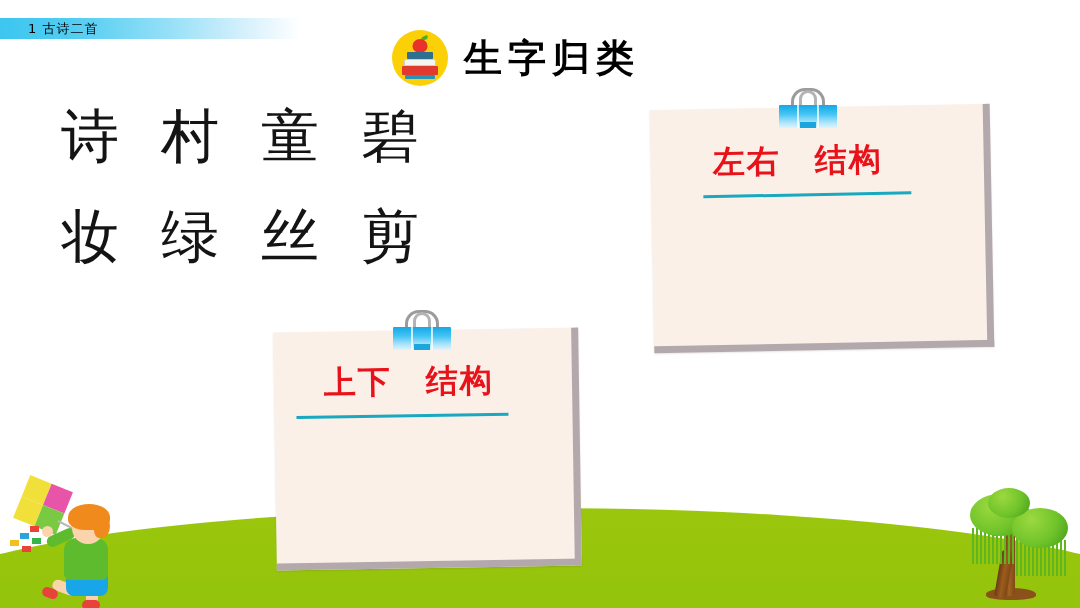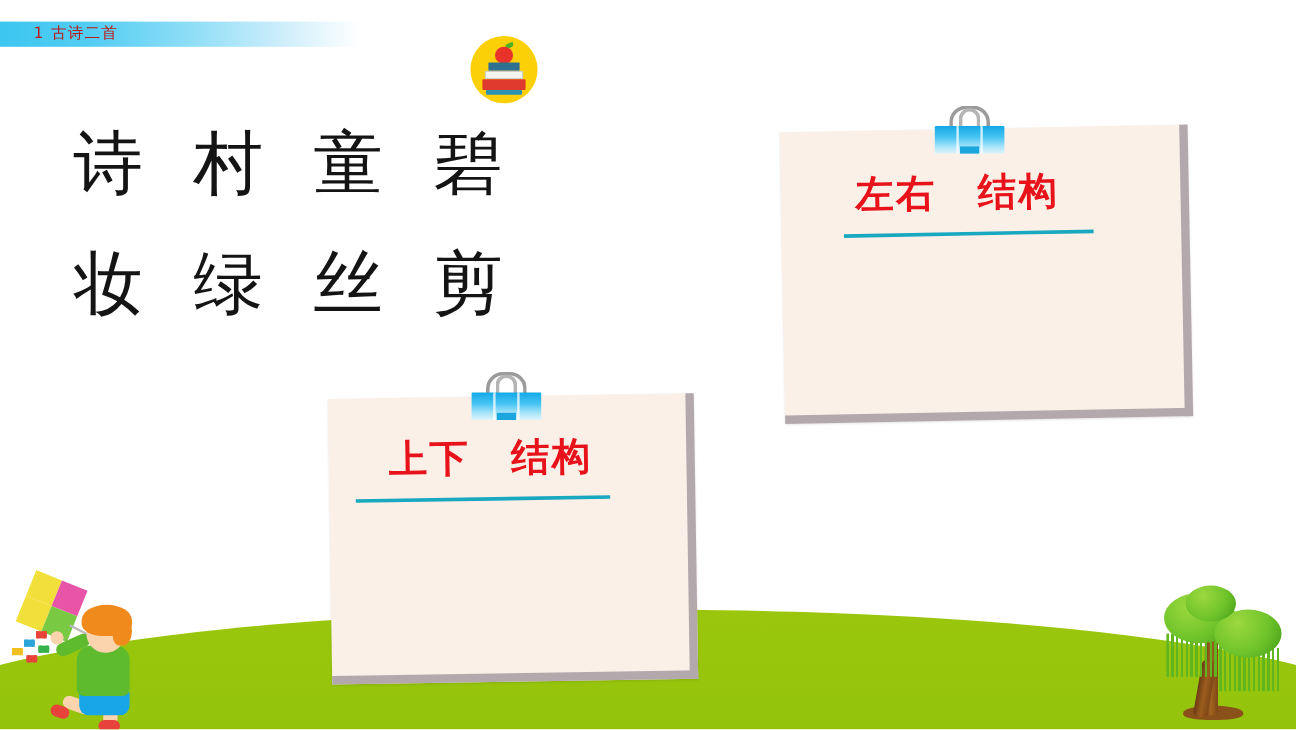--- a/index.html
+++ b/index.html
@@ -27,21 +27,21 @@
     height: 21px;
     background: linear-gradient(to right, #3cc6f0 0%, #53cdf2 25%, #93dff7 55%, #cdeefb 78%, #ffffff 100%);
   }
   .header-text {
     position: absolute;
     left: 28px;
     top: 18px;
     height: 21px;
     line-height: 21px;
     font-size: 13px;
-    color: #b91c1c;
+    color: #000000;
     font-family: "DejaVu Sans", "Liberation Sans", sans-serif;
     letter-spacing: 1px;
     white-space: nowrap;
   }
 
   
   .title-wrap {
     position: absolute;
     left: 392px;
     top: 30px;
@@ -320,20 +320,21 @@
 
   <div class="title-wrap">
     <div class="title-icon">
       <div class="apple-leaf"></div>
       <div class="apple"></div>
       <div class="bk bk1"></div>
       <div class="bk bk2"></div>
       <div class="bk bk3"></div>
       <div class="bk bk4"></div>
     </div>
+    <div class="title-text">生字归类</div>
   </div>
 
   <div class="char-row row1">
     <div class="char-cell">诗</div>
     <div class="char-cell">村</div>
     <div class="char-cell">童</div>
     <div class="char-cell">碧</div>
   </div>
   <div class="char-row row2">
     <div class="char-cell">妆</div>

